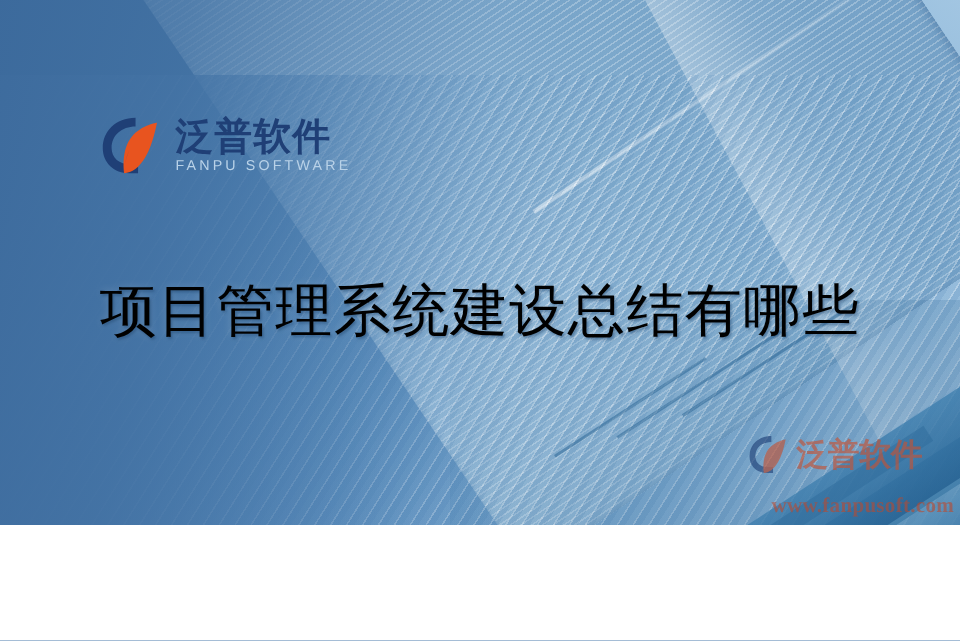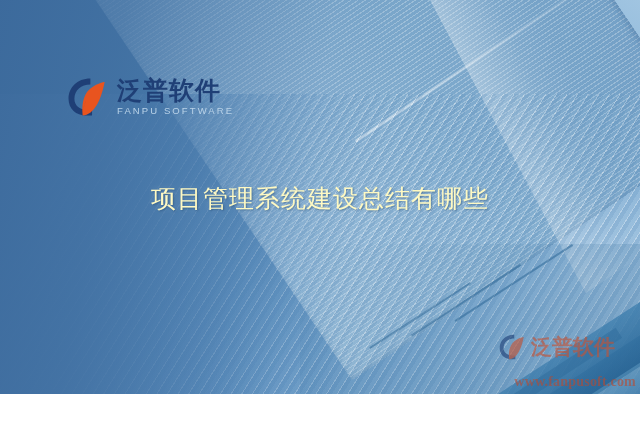--- a/index.html
+++ b/index.html
@@ -3,21 +3,21 @@
 <meta charset="utf-8">
 <style>
   html, body {
     margin: 0;
     padding: 0;
     background: #ffffff;
   }
   #banner {
     position: relative;
     width: 640px;
-    height: 394px;
+    height: 350px;
     overflow: hidden;
     font-family: "Liberation Sans", sans-serif;
     background: #4a7bad;
   }
 
   
   .layer { position: absolute; inset: 0; }
 
   .sky-base {
     background:
@@ -240,23 +240,23 @@
     white-space: nowrap;
   }
 
   
   .headline {
     position: absolute;
     left: 0; right: 0;
     top: 182px;
     text-align: center;
     font-family: Liberation Sans, sans-serif;
-    font-size: 25px;
+    font-size: 38px;
     font-weight: 400;
-    color: #fef9c3;
+    color: #000000;
     letter-spacing: 1px;
     white-space: nowrap;
     text-shadow:
       1px 1px 2px rgba(30,70,112,0.55),
       0 0 6px rgba(255,255,255,0.18);
   }
 
   
   .watermark {
     position: absolute;

